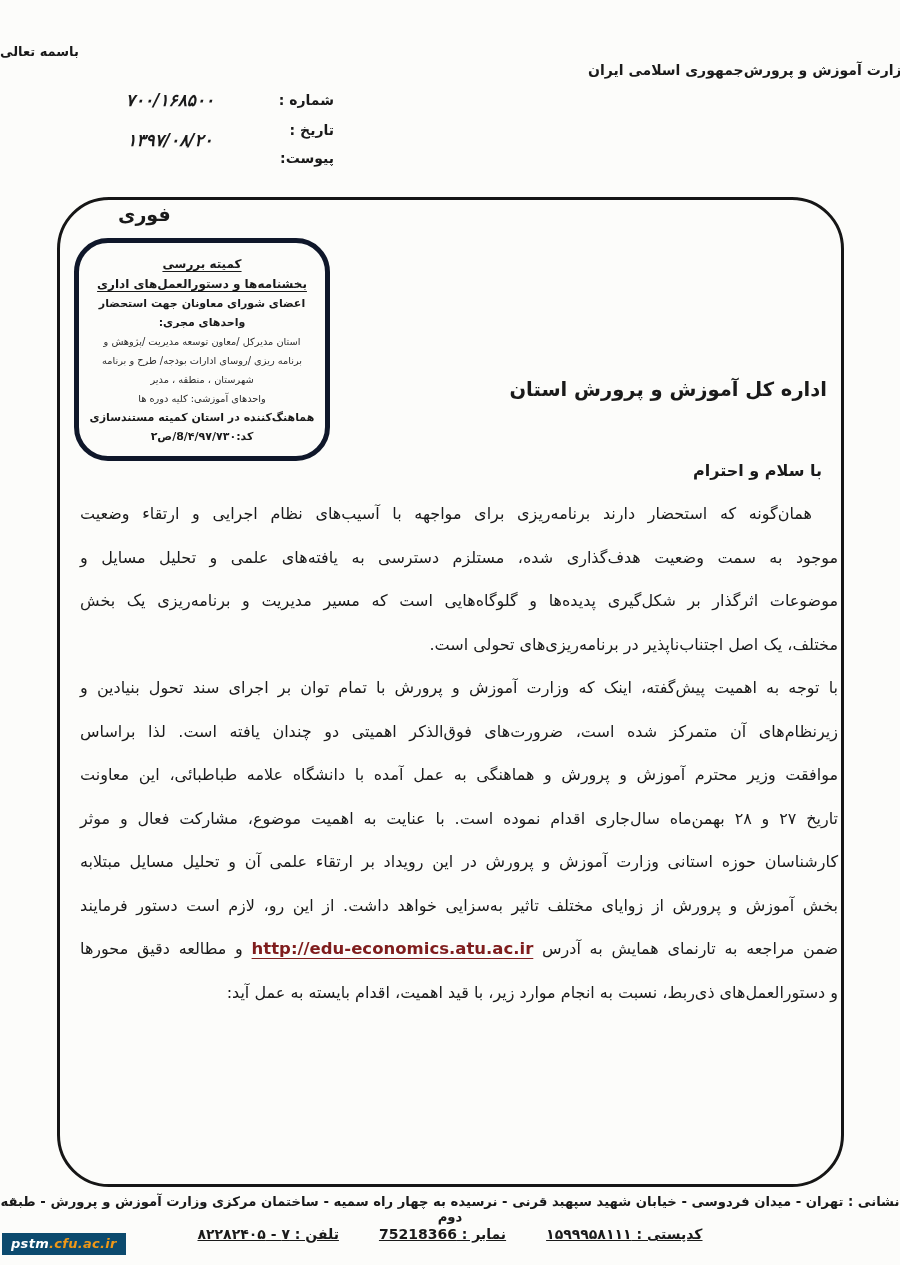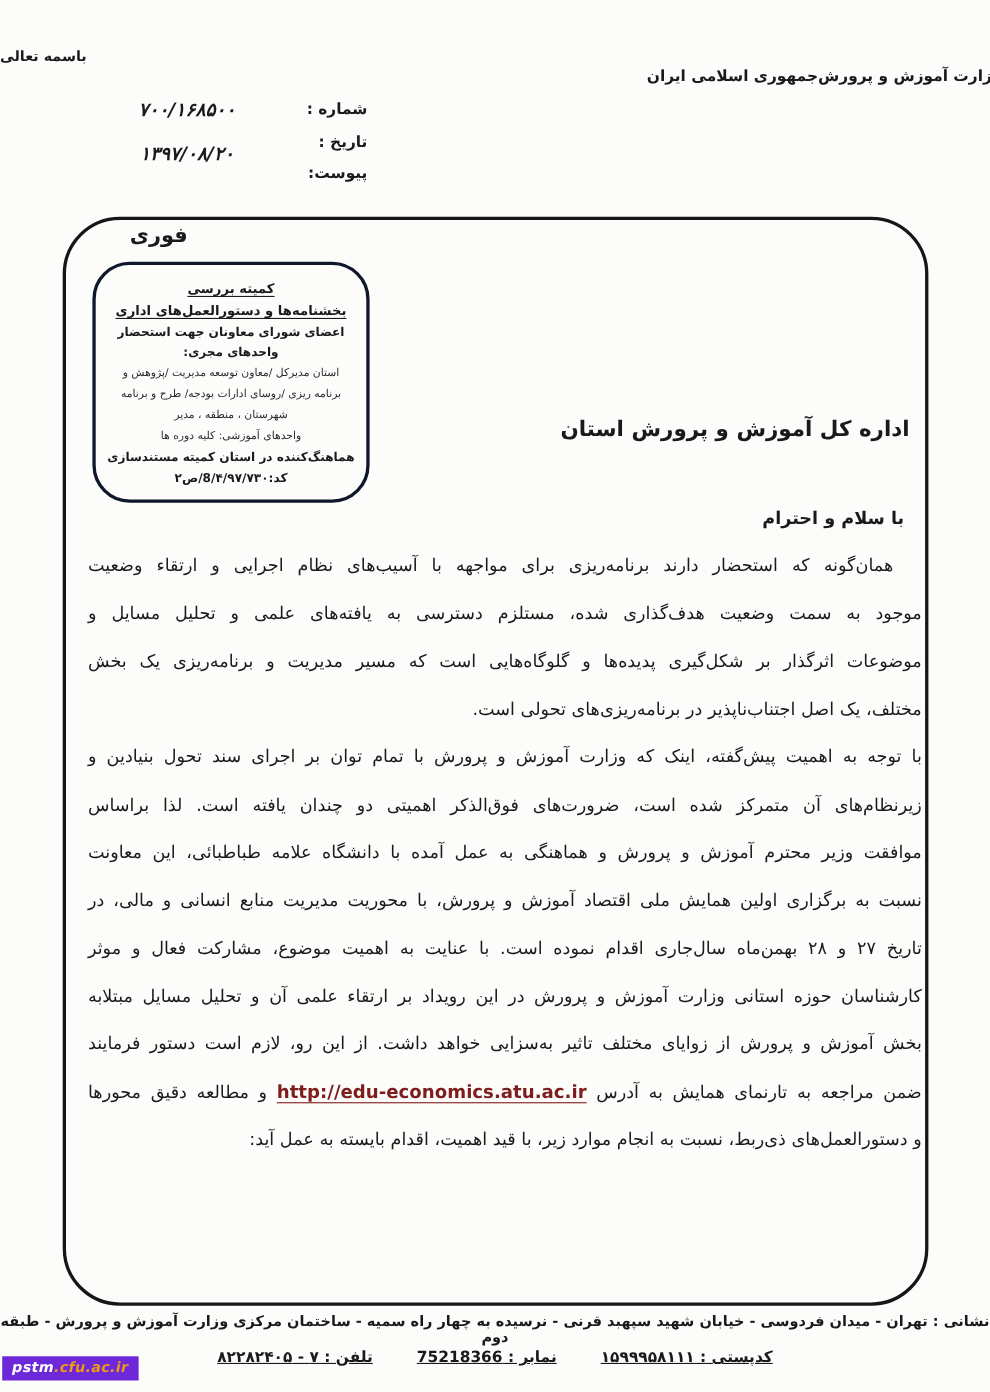--- a/index.html
+++ b/index.html
@@ -26,22 +26,22 @@
   .meta .val{flex:1;text-align:center;font-size:17px;font-style:italic;direction:ltr;unicode-bidi:isolate;}
   .meta .val.date{transform:translateY(10px);}
   
   .main-box{
     position:absolute;left:57px;top:197px;width:781px;height:984px;
     border:3px solid #161616;border-radius:52px;background:transparent;
   }
   .urgent{position:absolute;left:118px;top:203px;font-weight:bold;font-size:19px;direction:rtl;}
   
   .stamp{
-    position:absolute;left:84px;top:238px;width:234px;
-    border:3px solid #0f172a;border-radius:34px;
+    position:absolute;left:74px;top:238px;width:234px;
+    border:5px solid #0f172a;border-radius:34px;
     padding:11px 6px 9px;text-align:center;direction:rtl;background:transparent;
   }
   .stamp .u{font-size:12px;font-weight:bold;text-decoration:underline;text-underline-offset:3px;line-height:20px;}
   .stamp .b{font-size:11px;font-weight:bold;line-height:19px;}
   .stamp .r{font-size:9.8px;line-height:19px;color:#2a2a2a;}
   .stamp .code{font-size:11px;font-weight:bold;line-height:20px;direction:ltr;unicode-bidi:isolate;}
   .recipient{position:absolute;right:73px;top:378px;font-weight:bold;font-size:19.5px;direction:rtl;}
   .salutation{position:absolute;right:78px;top:461px;font-weight:bold;font-size:16px;direction:rtl;}
   
   .bodytext{position:absolute;left:80px;top:492px;width:758px;direction:rtl;font-size:16px;}
@@ -57,21 +57,21 @@
     position:absolute;top:1194px;left:0;width:900px;text-align:center;
     font-weight:bold;font-size:13.2px;direction:rtl;
   }
   .footer-phone{
     position:absolute;top:1226px;left:0;width:900px;
     display:flex;justify-content:center;gap:40px;direction:ltr;
     font-weight:bold;font-size:14px;text-decoration:underline;
   }
   .footer-phone span{direction:ltr;unicode-bidi:isolate;white-space:nowrap;}
   .watermark{
-    position:absolute;left:2px;top:1233px;background:#6d28d9;
+    position:absolute;left:2px;top:1233px;background:#0c4a6e;
     padding:3px 9px 4px;font-style:italic;font-weight:bold;font-size:13px;
     color:#ffffff;letter-spacing:.3px;
   }
   .watermark .accent{color:#ef9818;}
 </style>
 </head>
 <body>
 
 <div class="bismillah">باسمه تعالی</div>
 
@@ -129,21 +129,20 @@
 <div class="salutation">با سلام و احترام</div>
 
 <div class="bodytext">
   <div class="jline indent">همان‌گونه که استحضار دارند برنامه‌ریزی برای مواجهه با آسیب‌های نظام اجرایی و ارتقاء وضعیت</div>
   <div class="jline">موجود به سمت وضعیت هدف‌گذاری شده، مستلزم دسترسی به یافته‌های علمی و تحلیل مسایل و</div>
   <div class="jline">موضوعات اثرگذار بر شکل‌گیری پدیده‌ها و گلوگاه‌هایی است که مسیر مدیریت و برنامه‌ریزی یک بخش</div>
   <div class="jline final">مختلف، یک اصل اجتناب‌ناپذیر در برنامه‌ریزی‌های تحولی است.</div>
   <div class="jline">با توجه به اهمیت پیش‌گفته، اینک که وزارت آموزش و پرورش با تمام توان بر اجرای سند تحول بنیادین و</div>
   <div class="jline">زیرنظام‌های آن متمرکز شده است، ضرورت‌های فوق‌الذکر اهمیتی دو چندان یافته است. لذا براساس</div>
   <div class="jline">موافقت وزیر محترم آموزش و پرورش و هماهنگی به عمل آمده با دانشگاه علامه طباطبائی، این معاونت</div>
-  <div class="jline">نسبت به برگزاری اولین همایش ملی اقتصاد آموزش و پرورش، با محوریت مدیریت منابع انسانی و مالی، در</div>
   <div class="jline">تاریخ ۲۷ و ۲۸ بهمن‌ماه سال‌جاری اقدام نموده است. با عنایت به اهمیت موضوع، مشارکت فعال و موثر</div>
   <div class="jline">کارشناسان حوزه استانی وزارت آموزش و پرورش در این رویداد بر ارتقاء علمی آن و تحلیل مسایل مبتلابه</div>
   <div class="jline">بخش آموزش و پرورش از زوایای مختلف تاثیر به‌سزایی خواهد داشت. از این رو، لازم است دستور فرمایند</div>
   <div class="jline">
     <span>ضمن مراجعه به تارنمای همایش به آدرس</span>
     <span class="url">http://edu-economics.atu.ac.ir</span>
     <span>و مطالعه دقیق محورها</span>
   </div>
   <div class="jline final">و دستورالعمل‌های ذی‌ربط، نسبت به انجام موارد زیر، با قید اهمیت، اقدام بایسته به عمل آید:</div>
 </div>

